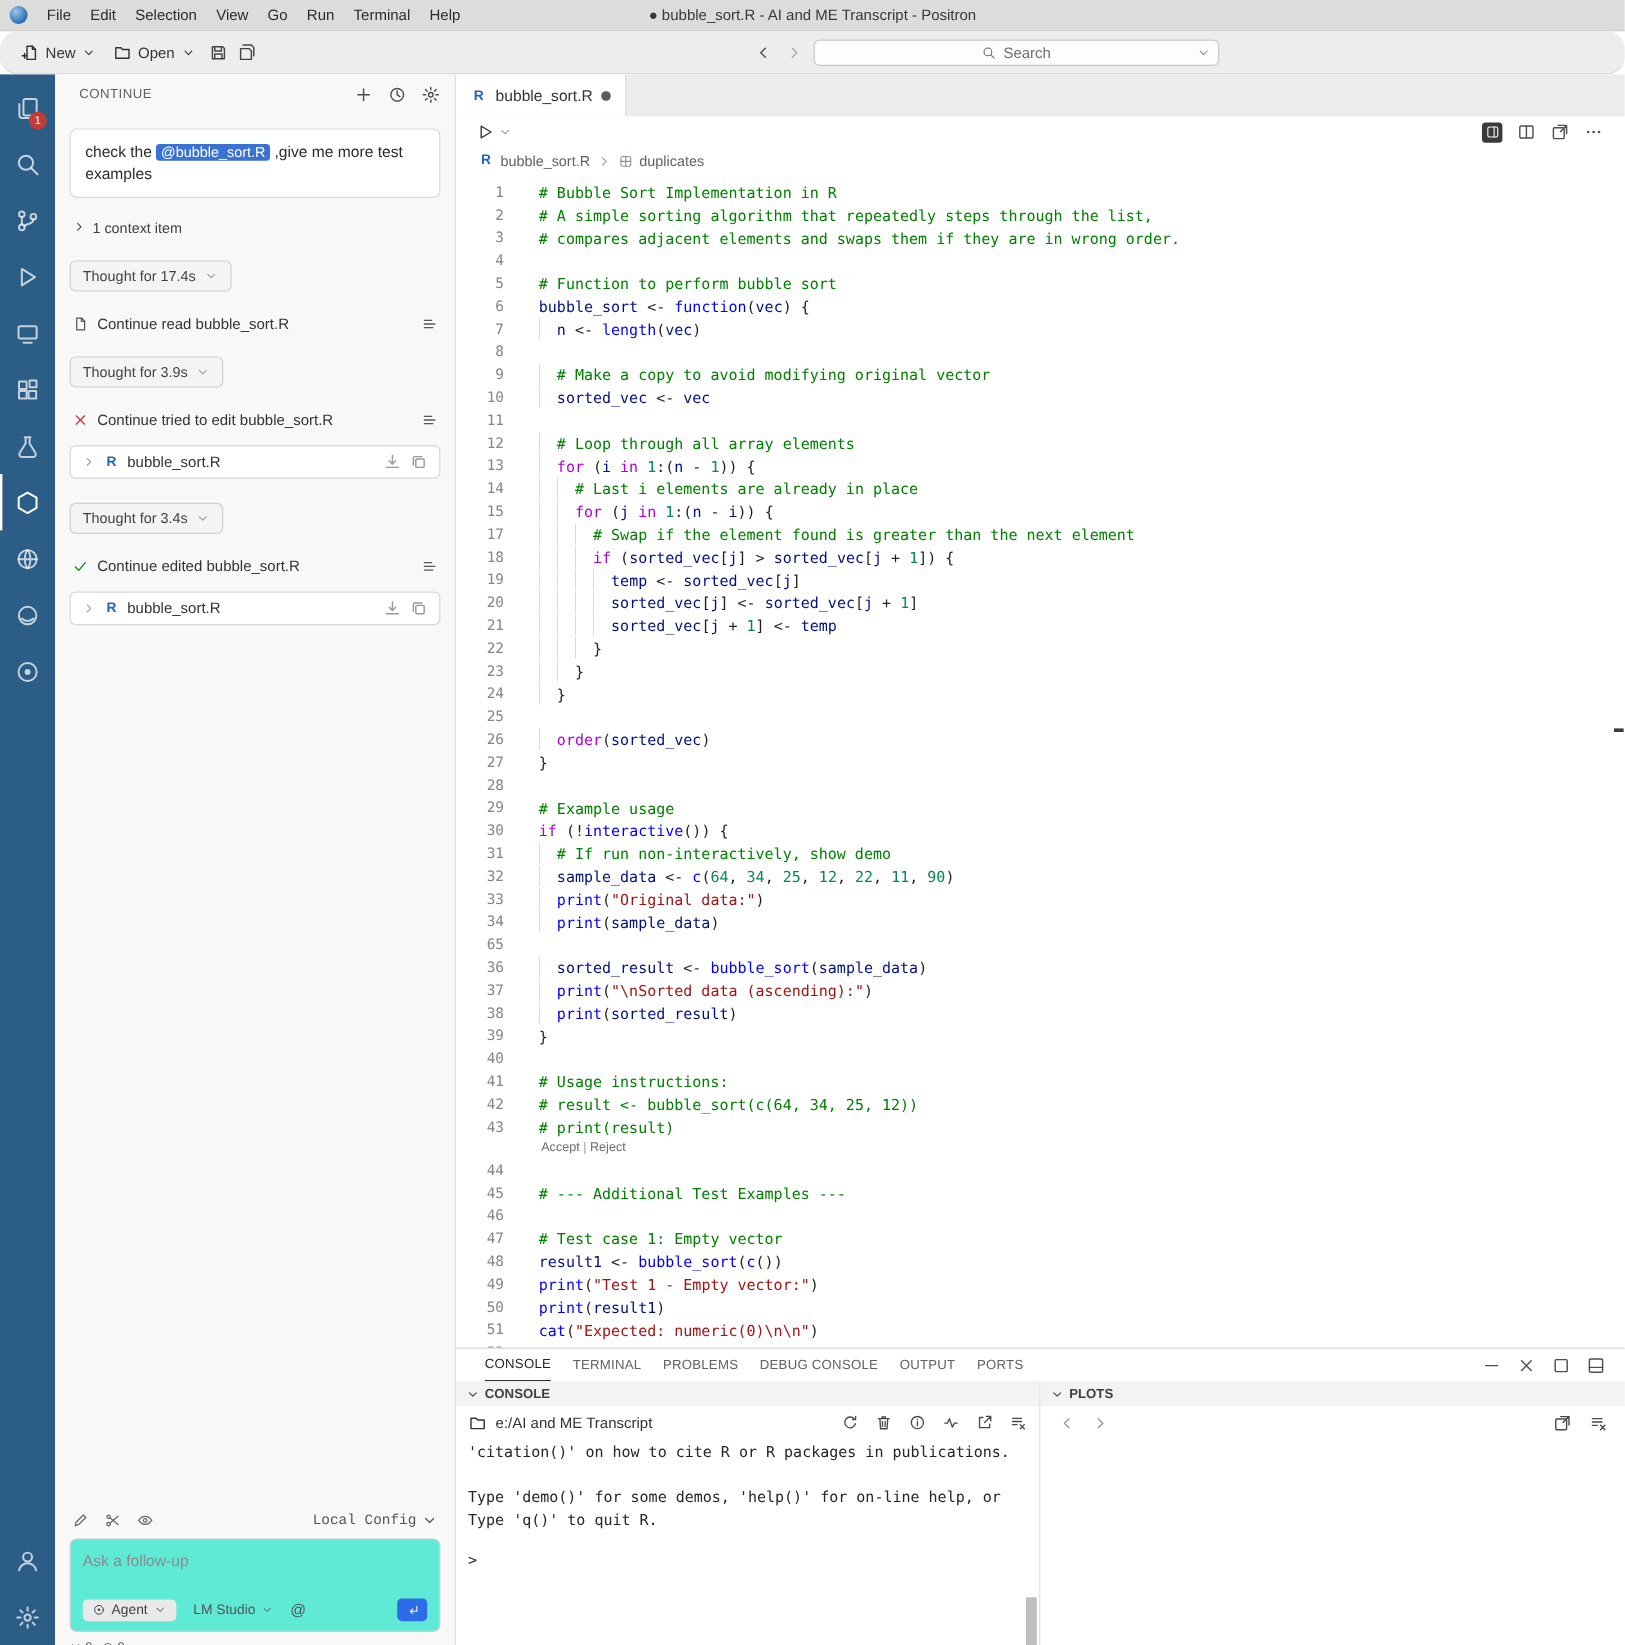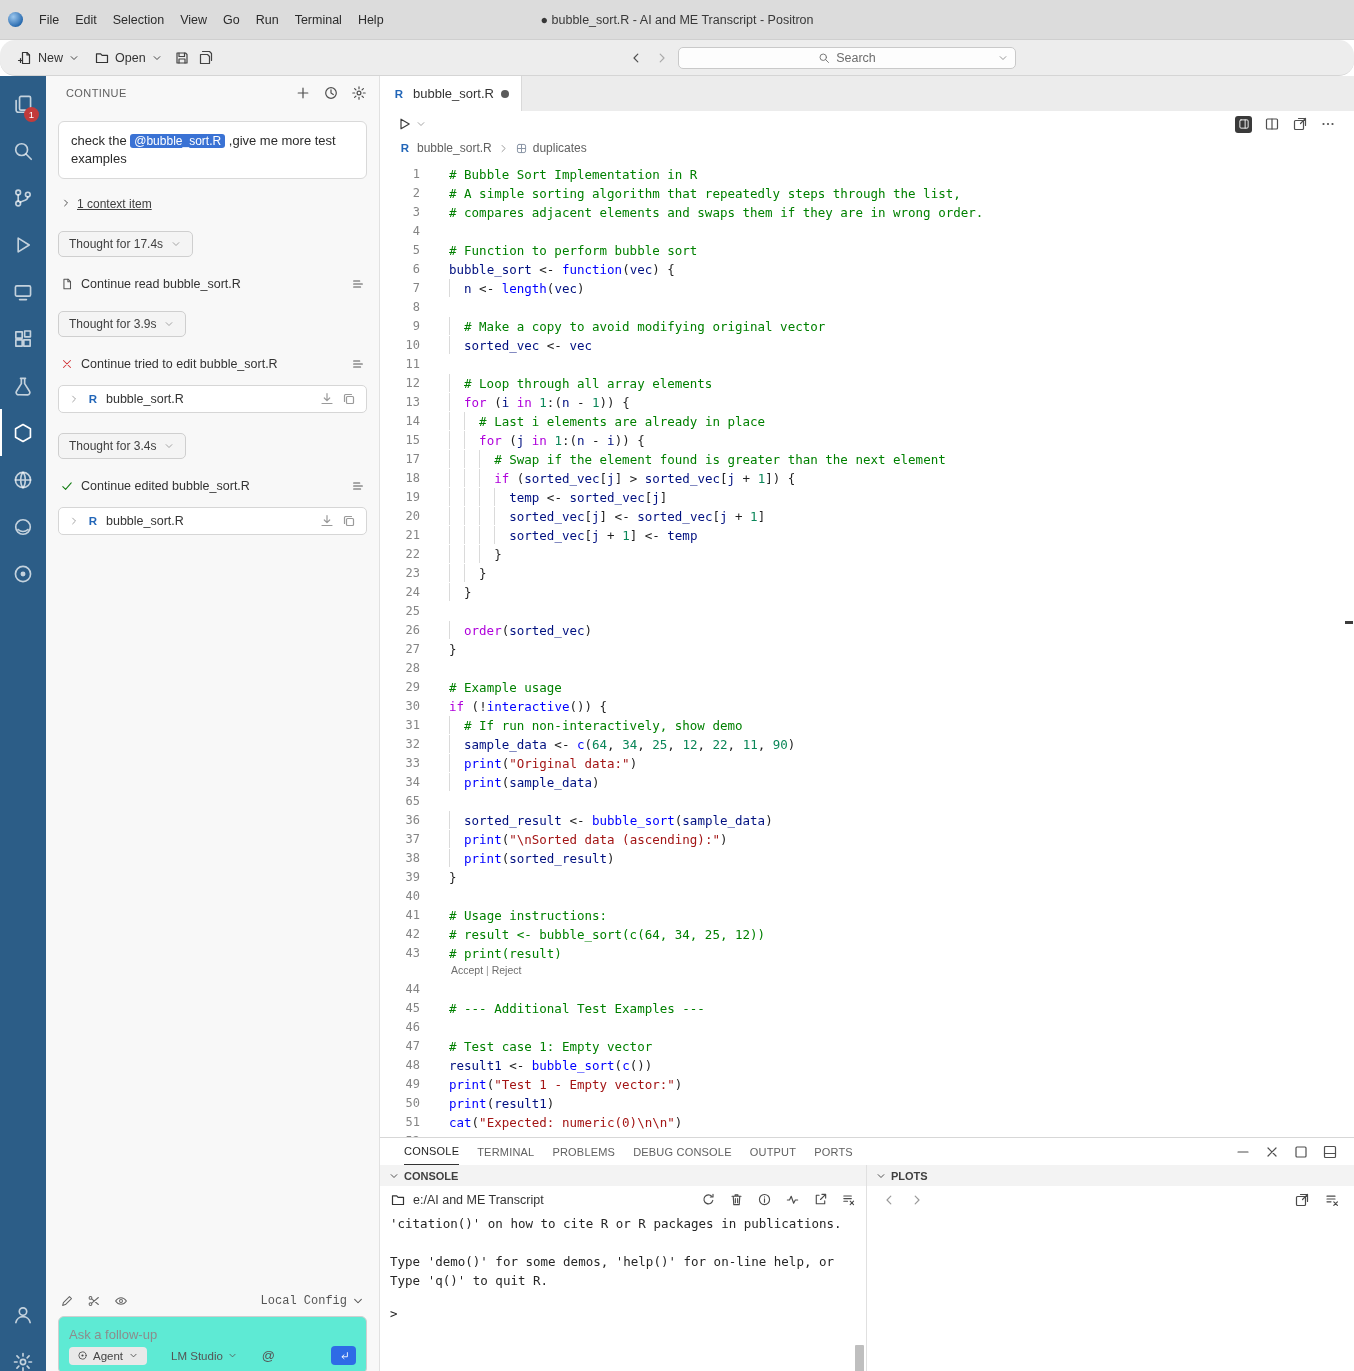--- a/index.html
+++ b/index.html
@@ -6,21 +6,21 @@
   html,body { width:1354px; height:1371px; overflow:hidden; }
   body { font-family:"Liberation Sans",sans-serif; background:#fff; color:#1f1f1f; position:relative; font-size:12.5px; }
 
   .icon { display:inline-flex; width:16px; height:16px; flex:0 0 auto; }
   .icon svg { width:100%; height:100%; }
   .icon.sm { width:12px; height:12px; }
   .icon.xs { width:10px; height:10px; }
   .dim { color:#9a9a9a; }
 
   
-  .titlebar { height:40px; background:#dcdcdc; display:flex; align-items:center; padding:0 8px; position:relative; border-bottom:1px solid #cfcfcf; }
+  .titlebar { height:26px; background:#dcdcdc; display:flex; align-items:center; padding:0 8px; position:relative; border-bottom:1px solid #cfcfcf; }
   .logo { width:15px; height:15px; border-radius:50%; background:radial-gradient(circle at 35% 32%, #9cc7ee, #2a6cb0 70%, #174e86); margin-right:8px; flex:0 0 auto; }
   .menus { display:flex; }
   .menu-item { padding:2px 8px; color:#2b2b2b; border-radius:4px; cursor:default; }
   .window-title { position:absolute; left:50%; transform:translateX(-50%); color:#383838; white-space:nowrap; }
 
   
   .actionbar { height:36px; background:#ededed; border-bottom:1px solid #d5d5d5; display:flex; align-items:center; padding:0 10px; position:relative; color:#333;border-radius:15px; }
   .chip { display:inline-flex; align-items:center; gap:5px; background:none; border:none; font:inherit; color:#333; padding:4px 7px; border-radius:4px; }
   .iconbtn { display:inline-flex; align-items:center; justify-content:center; width:24px; height:24px; color:#444; border-radius:4px; }
   .center-group { position:absolute; left:626px; top:50%; transform:translateY(-50%); display:flex; align-items:center; gap:6px; }
@@ -41,39 +41,39 @@
   .ab-bottom { margin-top:auto; padding-bottom:2px; }
 
   
   .sidebar { width:334px; background:#f8f8f8; border-right:1px solid #e1e1e1; display:flex; flex-direction:column; }
   .sidebar-header { height:34px; display:flex; align-items:center; padding:0 12px 0 20px; flex:0 0 auto; }
   .sidebar-title { font-size:11px; color:#5f5f5f; letter-spacing:.4px; }
   .header-icons { margin-left:auto; display:flex; gap:12px; color:#4f4f4f; }
   .sidebar-body { flex:1; padding:11px 12px 0; overflow:hidden; }
   .user-card { background:#fff; border:1px solid #d9d9d9; border-radius:6px; padding:10px 12px; font-size:13px; line-height:18px; color:#2b2b2b; }
   .mention { background:var(--mention-bg,#3a72d4); color:#fff; border-radius:3px; padding:0 4px; font-size:12px; }
-  .context-row { margin:18px 2px 0; display:flex; align-items:flex-start; gap:5px; font-size:12px; color:#3f3f3f;text-decoration:underline; }
+  .context-row { margin:18px 2px 0; display:flex; align-items:flex-start; gap:5px; font-size:12px; color:#3f3f3f; }
   .thought-pill { margin-top:20px; display:inline-flex; align-items:center; gap:7px; border:1px solid #cfcfcf; background:#f4f4f4; border-radius:5px; padding:5px 10px; font-size:12px; color:#3f3f3f; }
   .tool-row { margin-top:20px; display:flex; align-items:center; gap:7px; font-size:12.5px; color:#333; padding:0 2px; }
   .tool-row .icon { width:14px; height:14px; color:#555; }
   .tool-row .icon.err { color:var(--error,#d13438); }
   .tool-row .icon.ok { color:var(--success,#107c10); }
   .tool-label { flex:1; }
   .code-card { margin-top:14px; border:1px solid #d6d6d6; background:#fff; border-radius:5px; height:28px; display:flex; align-items:center; gap:6px; padding:0 9px; font-size:12.5px; color:#333; }
   .code-card .flex1 { flex:1; }
   .rglyph { color:#2266b8; font-weight:bold; font-size:11.5px; width:14px; text-align:center; flex:0 0 auto; }
 
   .sidebar-footer { flex:0 0 auto; padding:6px 12px 0; }
   .footer-toolbar { display:flex; align-items:center; gap:13px; color:#666; padding:0 2px;font-family:Liberation Mono, monospace; }
   .footer-toolbar .icon { width:14px; height:14px; }
   .config-selector { margin-left:auto; display:flex; align-items:center; gap:4px; font-size:12px; color:#555; }
   .input-card { margin-top:8px; border:1px solid #cfcfcf; border-radius:6px; background:#5eead4; padding:10px 10px 8px; }
   .followup-input { border:none; outline:none; width:100%; font:13px "Liberation Sans",sans-serif; color:#333; background:transparent; }
   .followup-input::placeholder { color:#8c8c8c; }
-  .input-controls { margin-top:4px; display:flex; align-items:center; gap:24px; }
+  .input-controls { margin-top:24px; display:flex; align-items:center; gap:14px; }
   .agent-pill { display:inline-flex; align-items:center; gap:5px; background:#e9e9e9; border-radius:4px; padding:3px 8px; font-size:11.5px; color:#444; }
   .agent-pill .icon, .model-select .icon { width:11px; height:11px; }
   .model-select { display:inline-flex; align-items:center; gap:4px; font-size:11.5px; color:#555; }
   .at-glyph { color:#555; font-size:13px; }
   .send-btn { margin-left:auto; width:25px; height:19px; background:var(--send-button,#2e6be6); border-radius:4px; color:#fff; display:flex; align-items:center; justify-content:center; }
   .send-btn .icon { width:12px; height:12px; }
   .status-sliver { height:6px; overflow:hidden; margin-top:7px; display:flex; gap:8px; align-items:flex-start; color:#555; font-size:10.5px; }
   .ss-item { display:flex; gap:3px; align-items:center; line-height:12px; }
 
   

